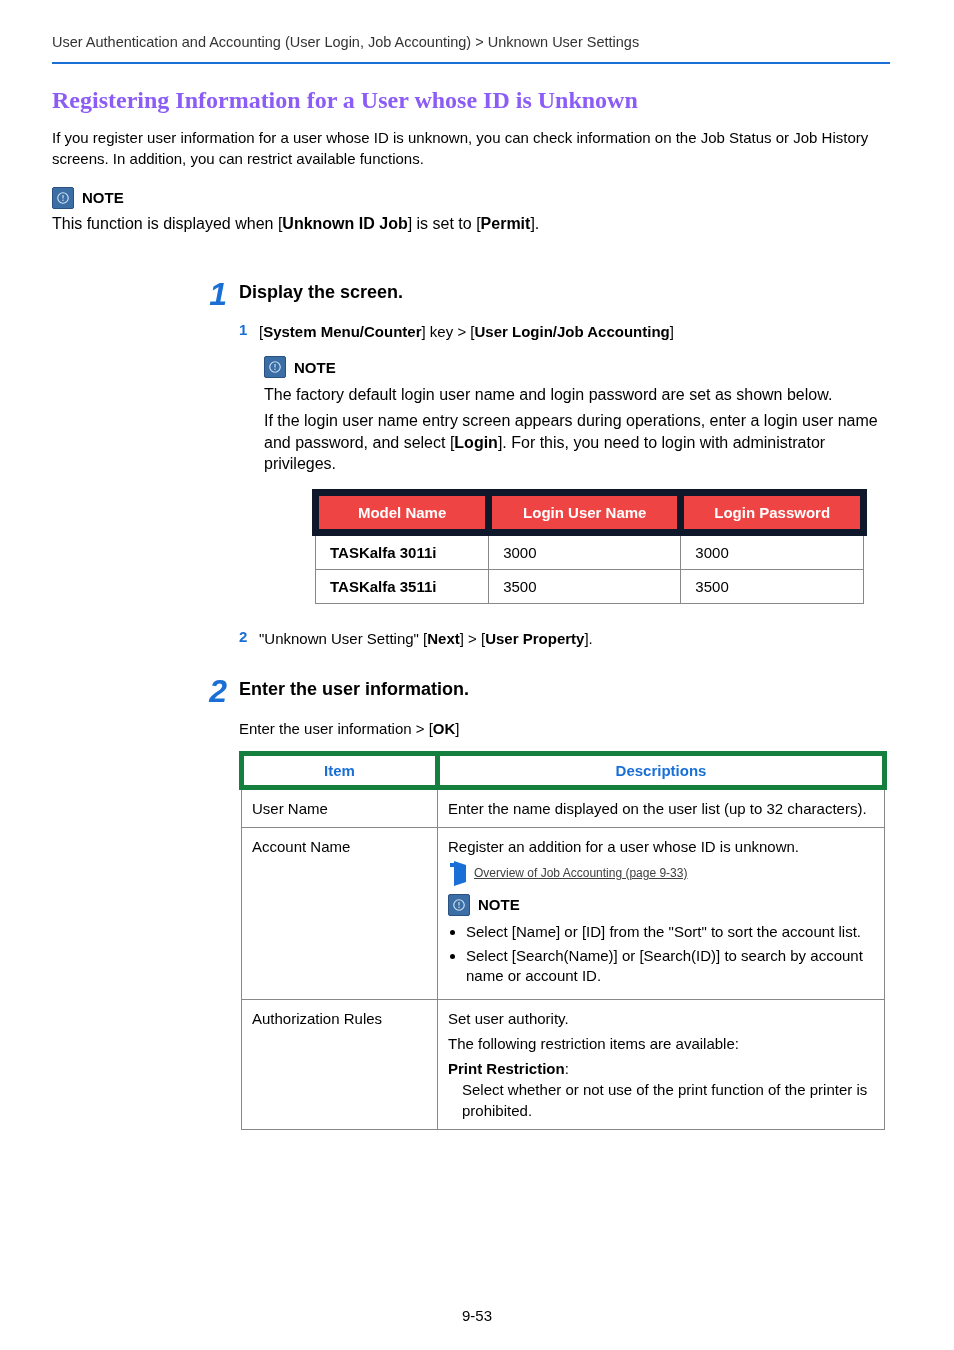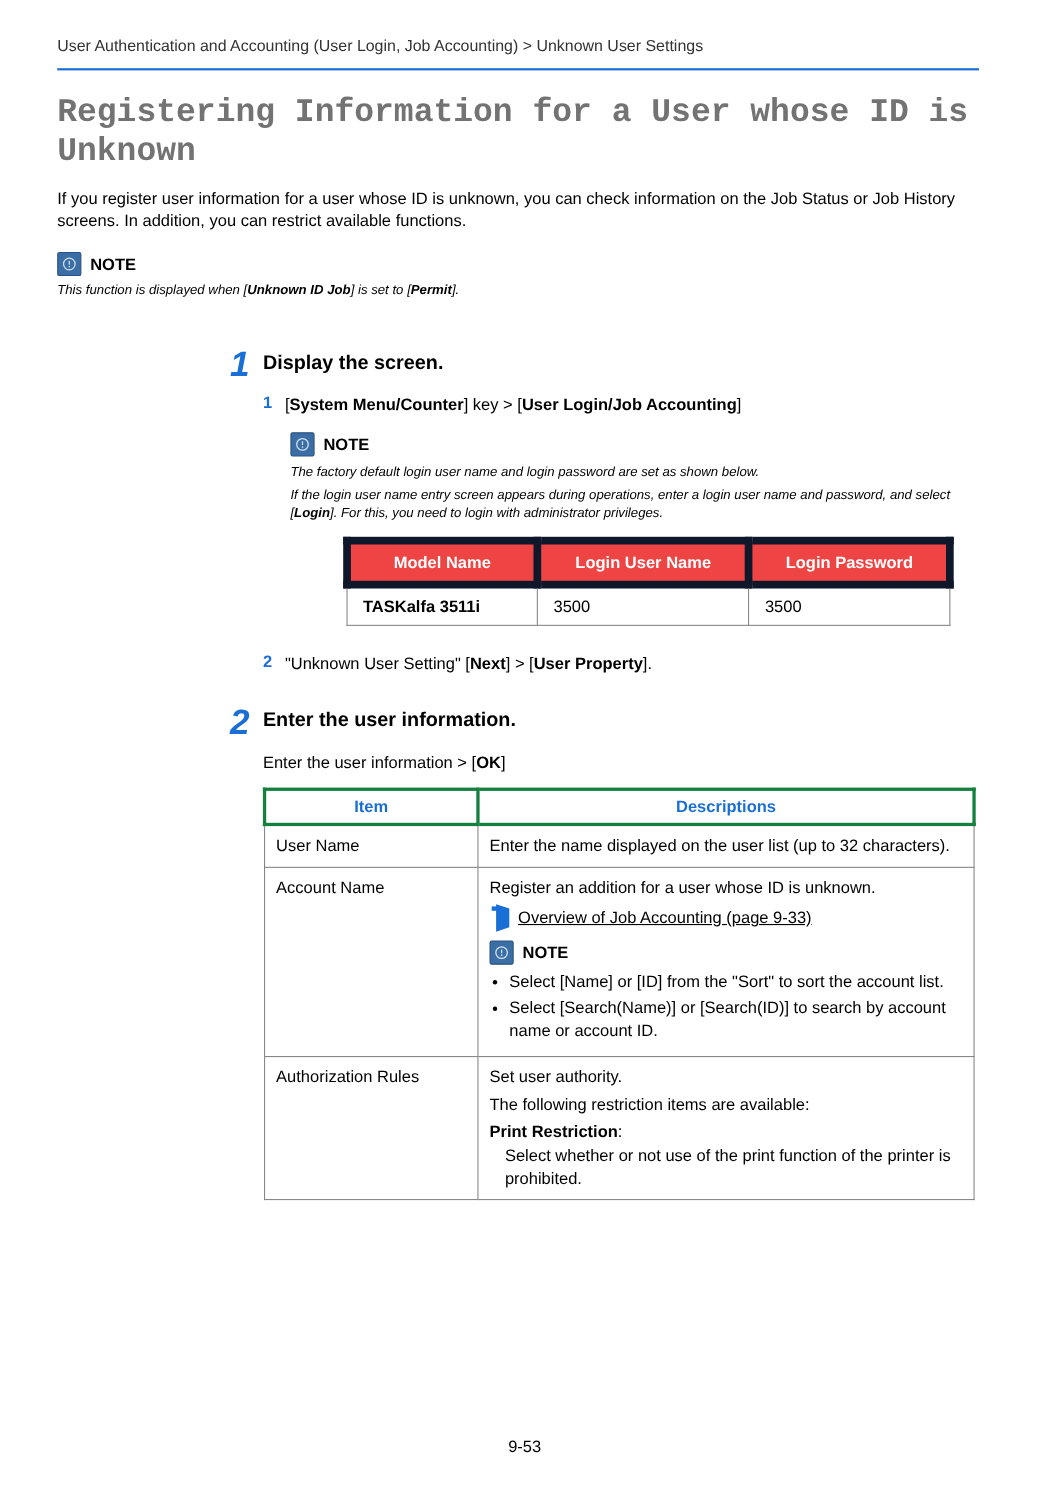--- a/index.html
+++ b/index.html
@@ -21,24 +21,24 @@
     font-size: 14.5px;
     color: #333;
     padding-bottom: 12px;
   }
   .hr-line {
     height: 2px;
     background: #1a6fd6;
     margin-bottom: 22px;
   }
   h1 {
-    font-family: Liberation Mono, monospace;
+    font-family: Liberation Serif, serif;
     font-weight: 900;
-    font-size: 30px;
-    color: #737373;
+    font-size: 24px;
+    color: #8b5cf6;
     margin: 0 0 14px 0;
     line-height: 1.18;
   }
   .intro {
     font-size: 15px;
     line-height: 1.35;
     margin-bottom: 18px;
   }
   .note-box {
     margin-bottom: 6px;
@@ -56,24 +56,23 @@
     height: 20px;
     background: #3a6ea5;
     border: 1px solid #2a5280;
     border-radius: 2px;
     align-items: center;
     justify-content: center;
     position: relative;
   }
   .note-icon svg { width: 14px; height: 14px; }
   .note-body {
-    font-size: 12px;
+    font-size: 16px;
     margin-top: 4px;
     line-height: 1.35;
-    font-style: italic;
   }
   .step-row {
     display: flex;
     align-items: flex-start;
   }
   .big-num {
     width: 40px;
     font-family: Arial, Helvetica, sans-serif;
     color: #1a6fd6;
     font-weight: 900;
@@ -131,21 +130,21 @@
     width: 648px;
     font-size: 15px;
     margin-top: 12px;
   }
   table.info-table th {
     background: #fff;
     color: #1a6fd6;
     font-weight: bold;
     text-align: center;
     padding: 6px 8px;
-    border: 3px solid #15803d;
+    border: 5px solid #15803d;
   }
   table.info-table td {
     border: 1px solid #888;
     padding: 8px 10px;
     vertical-align: top;
     line-height: 1.4;
   }
   .xref-row {
     display: flex;
     align-items: center;
@@ -163,22 +162,22 @@
   .arrow-icon::before {
     content: "";
     position: absolute;
     left: -16px;
     top: -2px;
     width: 6px;
     height: 4px;
     background: #1a6fd6;
   }
   .xref-link {
-    color: #000000;
-    font-size: 15px;
+    color: #404040;
+    font-size: 12px;
   }
   .inner-note {
     margin-top: 10px;
   }
   ul.bullets {
     margin: 6px 0 0 0;
     padding-left: 18px;
   }
   ul.bullets li {
     margin-bottom: 4px;
@@ -254,20 +253,25 @@
 
           <table class="login-table">
             <thead>
               <tr>
                 <th>Model Name</th>
                 <th>Login User Name</th>
                 <th>Login Password</th>
               </tr>
             </thead>
             <tbody>
+              <tr>
+                <td class="first">TASKalfa 3011i</td>
+                <td>3000</td>
+                <td>3000</td>
+              </tr>
               <tr>
                 <td class="first">TASKalfa 3511i</td>
                 <td>3500</td>
                 <td>3500</td>
               </tr>
             </tbody>
           </table>
         </div>
 
         <div class="sub-row">

